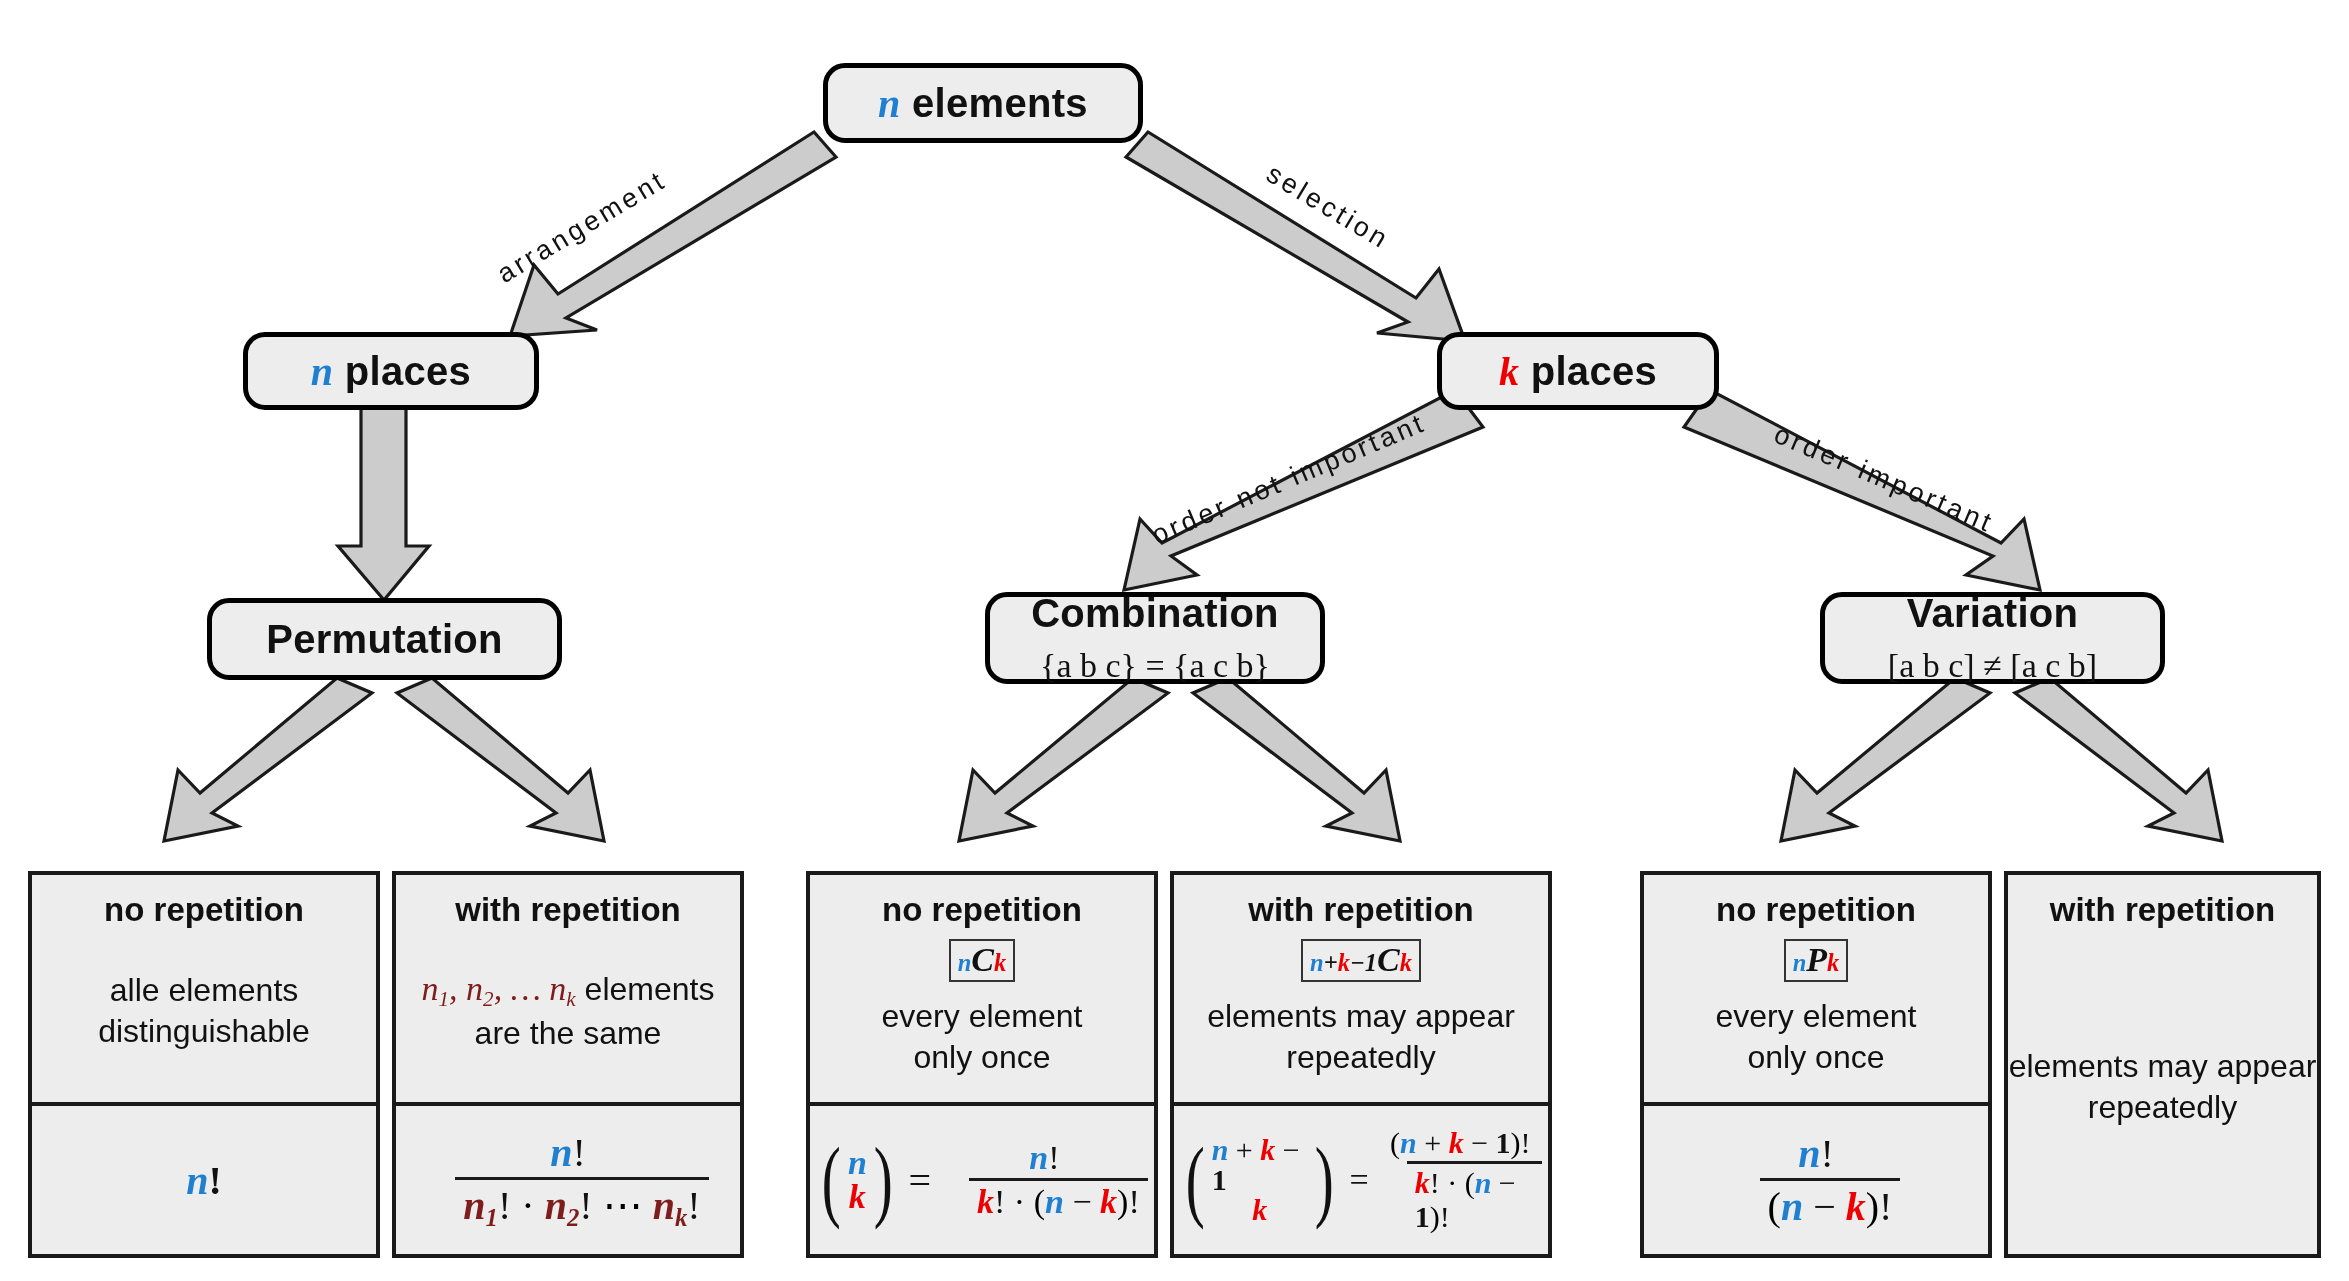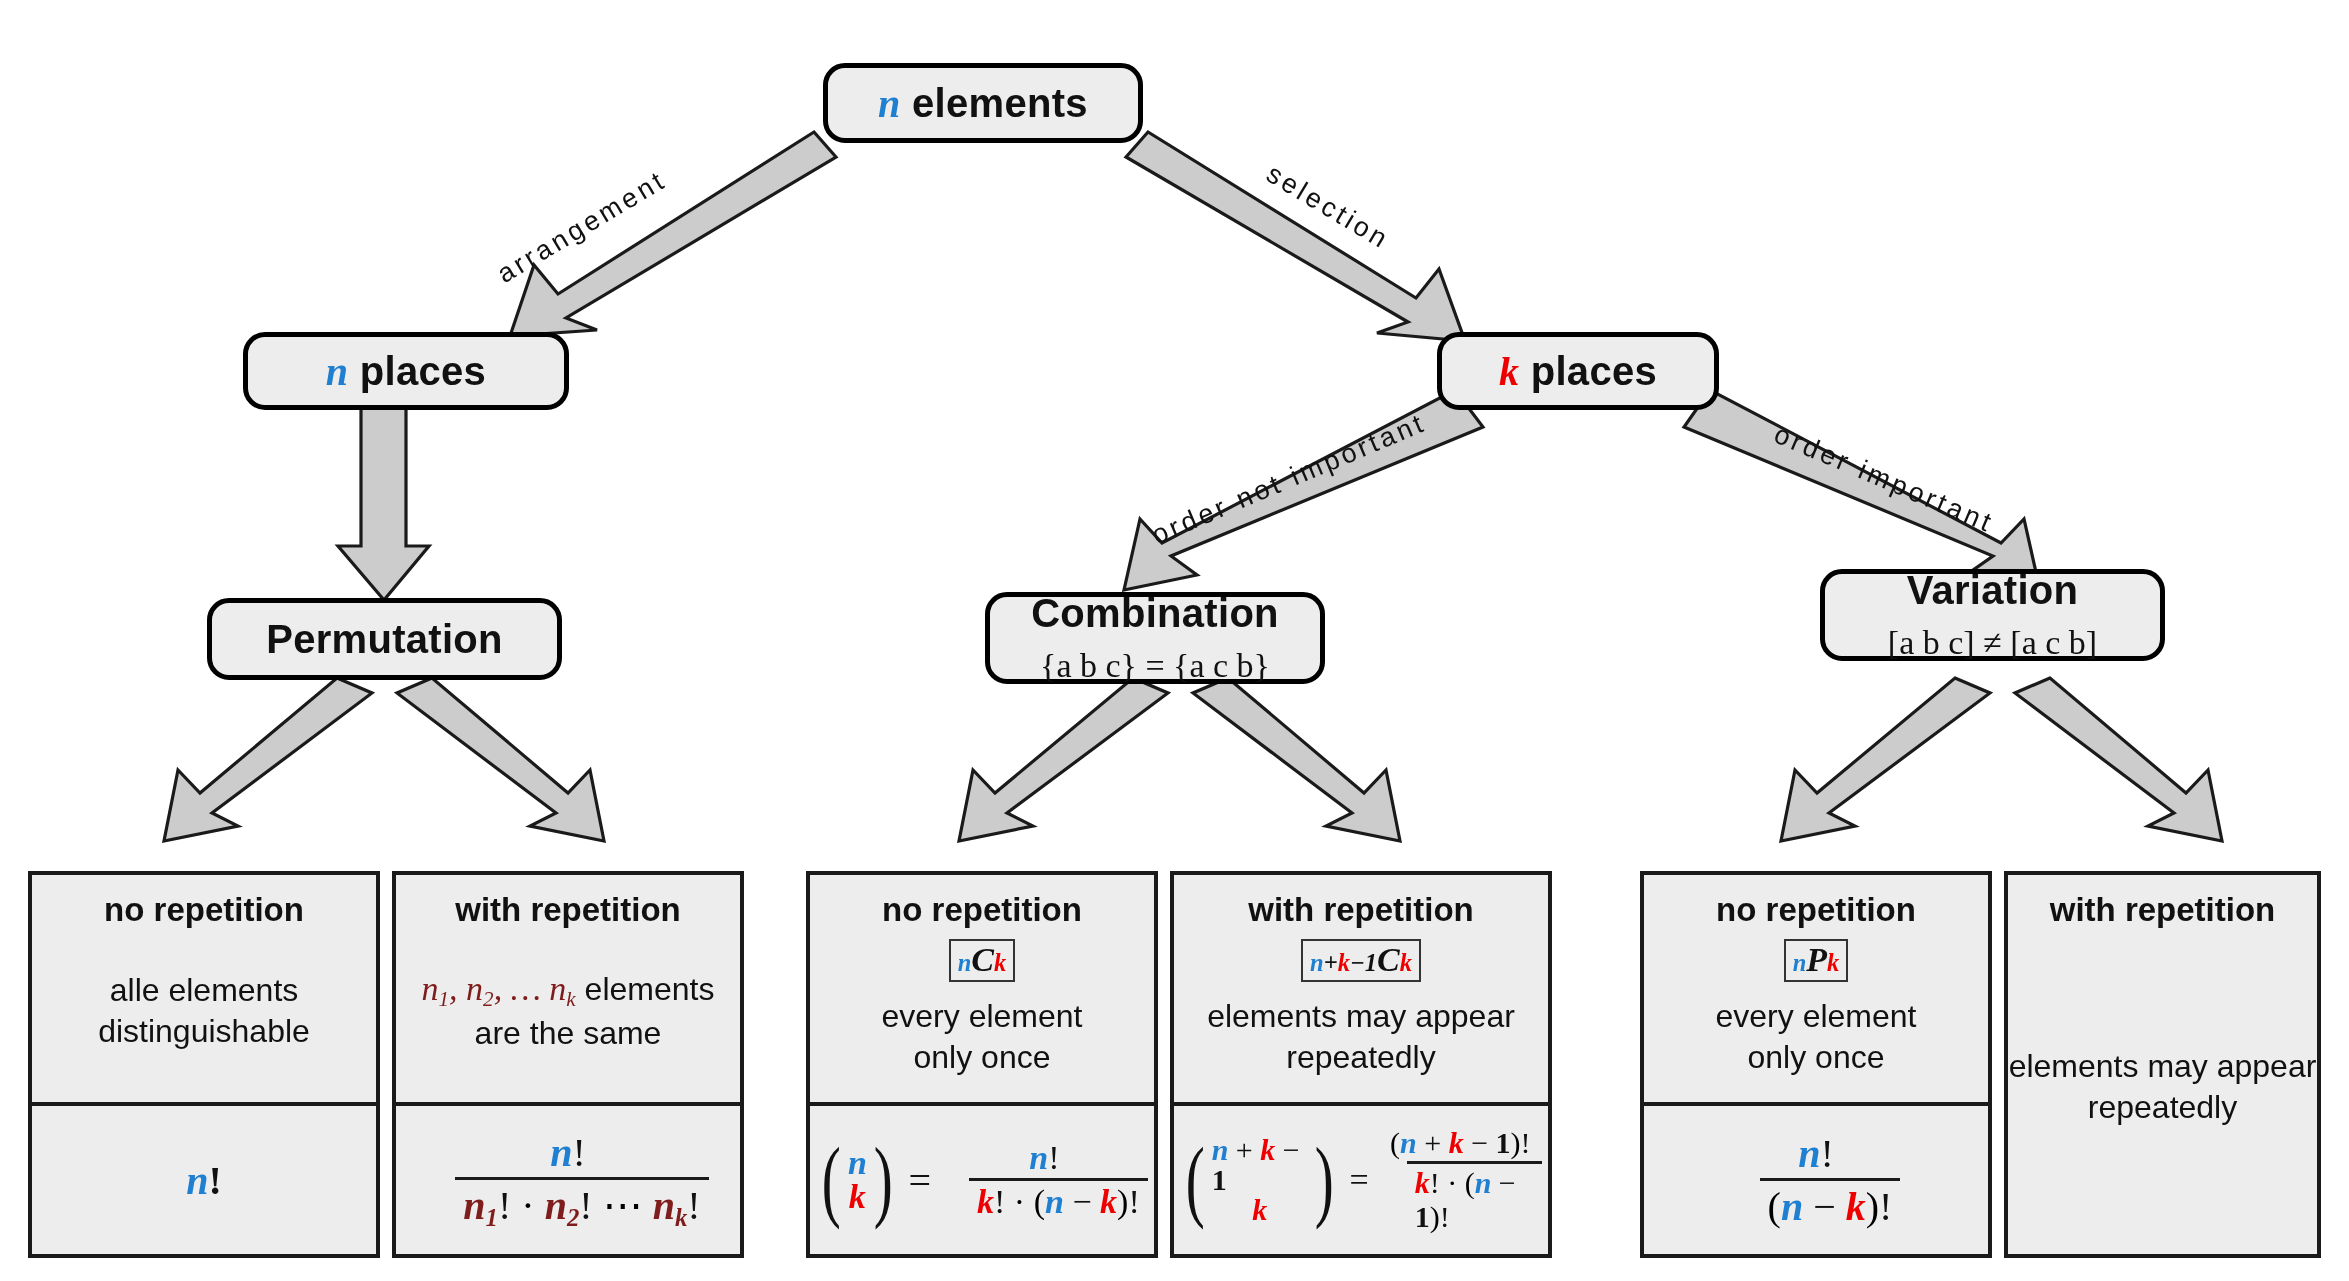--- a/index.html
+++ b/index.html
@@ -188,21 +188,21 @@
 
   <div class="elabel" style="left:1878px;top:478px;transform:rotate(23deg) translate(-50%,-50%);">order important</div>
 
   <div class="node" style="left:823px;top:63px;width:320px;height:80px;">
     <div class="ttl">
       <span class="mb blue">n</span>
       <span>elements</span>
     </div>
   </div>
 
-  <div class="node" style="left:243px;top:332px;width:326px;height:78px;">
+  <div class="node" style="left:243px;top:332px;width:296px;height:78px;">
     <div class="ttl">
       <span class="mb blue">n</span>
       <span>places</span>
     </div>
   </div>
 
   <div class="node" style="left:1437px;top:332px;width:282px;height:78px;">
     <div class="ttl">
       <span class="mb red">k</span>
       <span>places</span>
@@ -211,21 +211,21 @@
 
   <div class="node" style="left:207px;top:598px;width:355px;height:82px;">
     <div class="ttl">Permutation</div>
   </div>
 
   <div class="node" style="left:985px;top:592px;width:340px;height:92px;">
     <div class="ttl">Combination</div>
     <div class="sub">{a b c} = {a c b}</div>
   </div>
 
-  <div class="node" style="left:1820px;top:569px;width:345px;height:92px;">
+  <div class="node" style="left:1820px;top:592px;width:345px;height:92px;">
     <div class="ttl">Variation</div>
     <div class="sub">[a b c] ≠ [a c b]</div>
   </div>
 
   <div class="leaf" style="left:28px;top:871px;width:352px;height:387px;">
     <div class="cell-top">
       <div class="head">no repetition</div>
       <div class="descwrap">
         <div class="desc">alle elements</div>
         <div class="desc">distinguishable</div>

